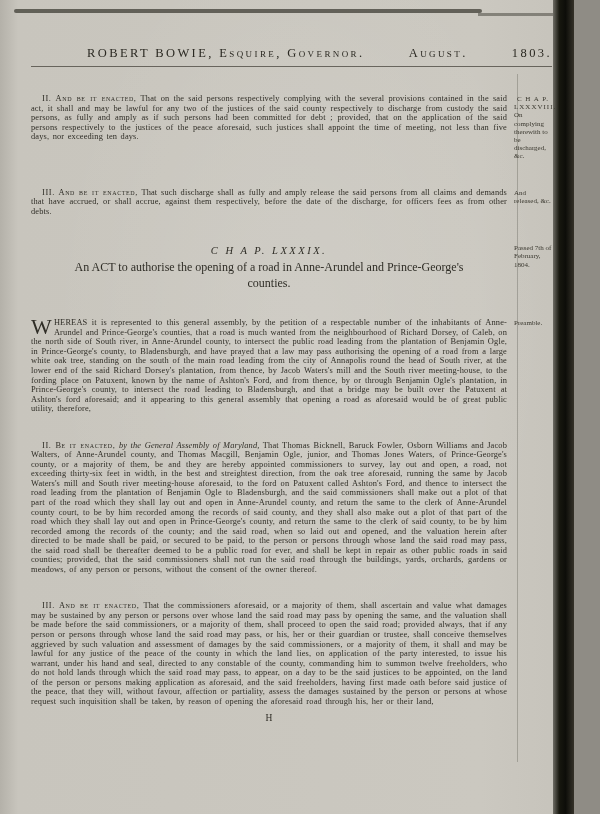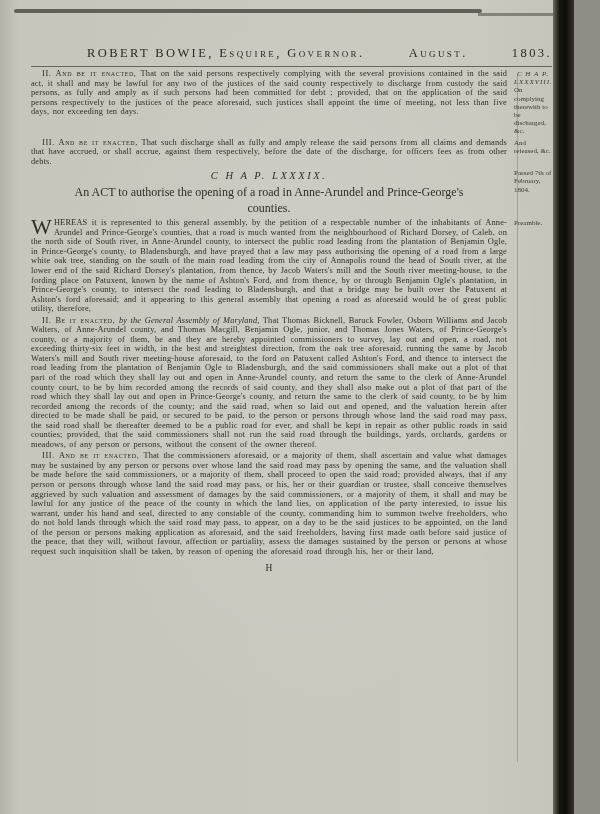--- a/index.html
+++ b/index.html
@@ -22,24 +22,24 @@
   .right-strip { position: absolute; top: 0; left: 574px; width: 26px; height: 814px; background: #8f8c85; }
   .col-rule { position: absolute; top: 74px; left: 517px; width: 1px; height: 688px; background: rgba(62,60,52,.28); }
 
   .content { position: absolute; left: 31px; top: 46px; width: 521px; }
 
   .header-row { display: flex; justify-content: space-between; align-items: flex-start;
     padding-left: 56px; font-variant: small-caps; letter-spacing: 2.4px;
     font-size: 12.5px; color: #2b2922; }
   .header-rule { margin-top: 5px; border-bottom: 1px solid rgba(50,48,40,.65); }
 
-  .row { display: flex; gap: 7px; margin-top: 2px; }
+  .row { display: flex; gap: 7px; margin-top: 27px; }
   .main { width: 476px; }
   .note { width: 38px; font-size: 7px; line-height: 8.2px; color: #3a382f; padding-top: 1px; }
-  .note .cc { display: block; text-align: center; letter-spacing: 1px; font-style: italic; }
+  .note .cc { display: block; text-align: center; letter-spacing: 1px; }
 
   .body { font-size: 8.4px; line-height: 9.55px; text-align: justify;
     letter-spacing: .15px; word-spacing: 1.2px; }
   .indent { text-indent: 11px; }
   .sc { font-variant: small-caps; letter-spacing: .6px; }
   .it { font-style: italic; }
 
   .chap-head { text-align: center; font-size: 10.5px; letter-spacing: 2.5px; margin-top: 2px; font-style: italic; }
   .act-title { text-align: center; font-size: 12px; line-height: 15.5px; padding: 0 26px; margin-top: 4px; }
   .dropcap { float: left; font-size: 22px; line-height: 17px; padding-right: 2px; }

